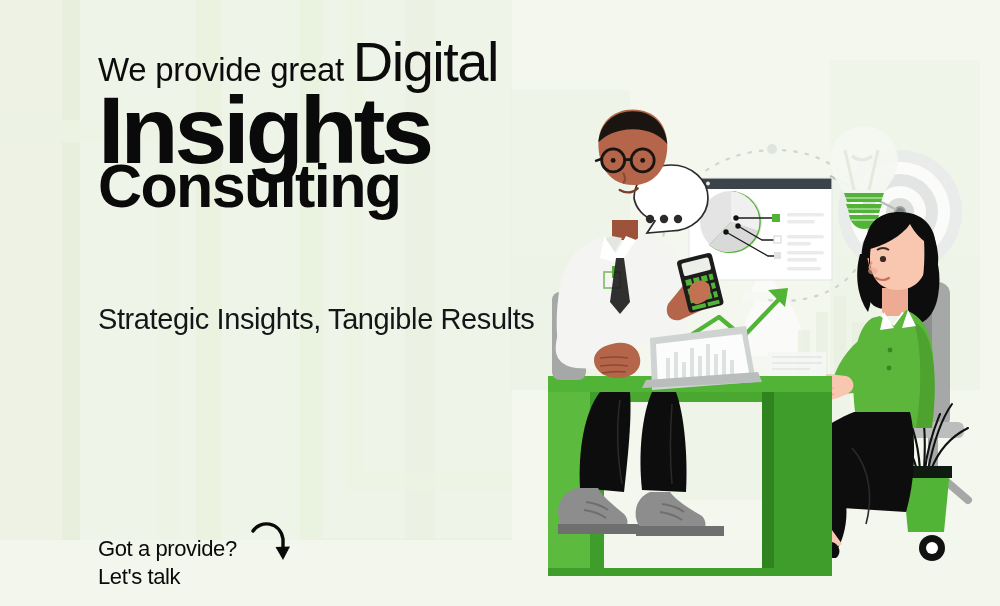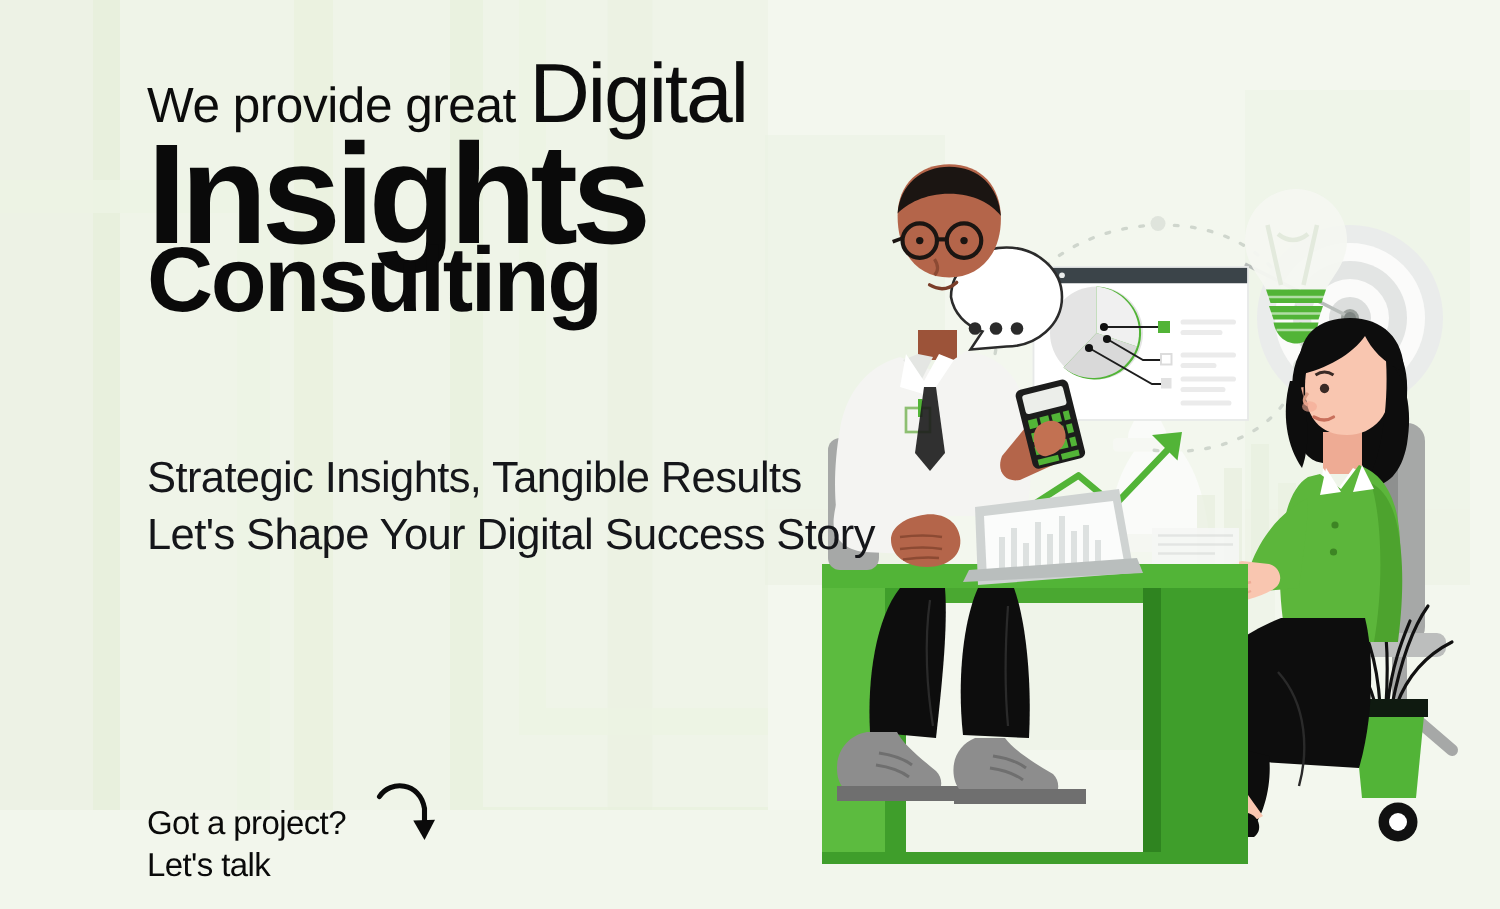--- a/index.html
+++ b/index.html
@@ -86,26 +86,25 @@
     <div class="line1">
       <span>We provide great</span>
       <span class="big">Digital</span>
     </div>
     <div class="line2">Insights</div>
     <div class="line3">Consulting</div>
   </div>
 
   <div class="subcopy">
     <div>Strategic Insights, Tangible Results</div>
-    <div>Let's Shape Your Digital Success Story</div>
   </div>
 
   <div class="cta">
     <div class="cta-row">
-      <span>Got a project?</span>
+      <span>Got a provide?</span>
       <span class="cta-arrow">
         <svg width="42" height="48" viewBox="0 0 42 48" fill="none">
           <path d="M3 12 C10 1, 30 2, 33 20 L33 33" stroke="#0a0a0a" stroke-width="3.4" stroke-linecap="round" fill="none"></path>
           <path d="M25.5 28 L33 41 L40 27.5 Z" fill="#0a0a0a"></path>
         </svg>
       </span>
     </div>
     <div>Let's talk</div>
   </div>
 

